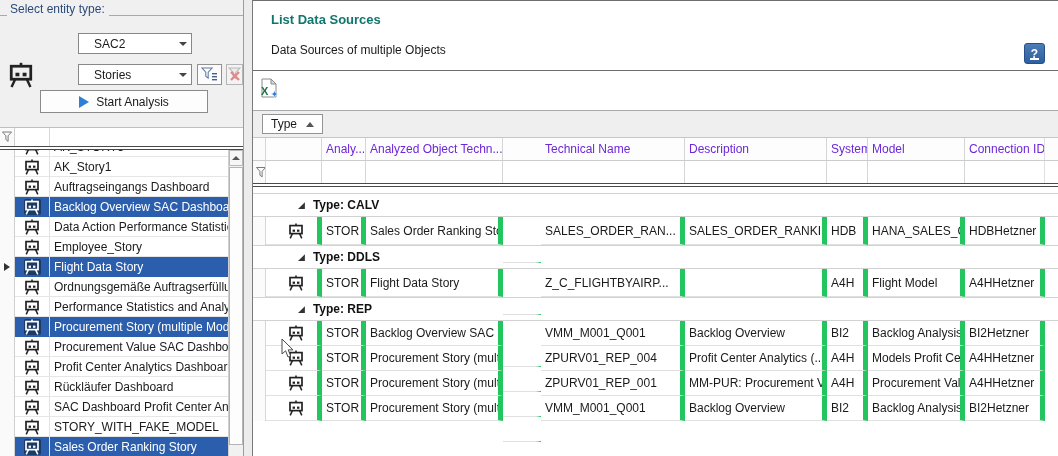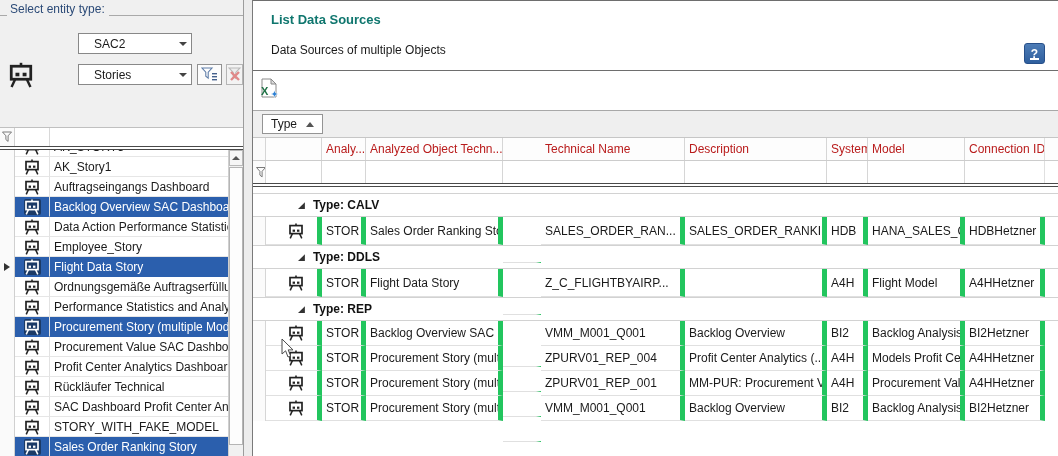--- a/index.html
+++ b/index.html
@@ -68,21 +68,21 @@
 
   
   #grid { position:absolute; left:0; top:110px; width:806px; bottom:0; background:#fff; border-top:1px solid #a8a8a8; }
   #group-panel { height:27px; background:#efefef; border-bottom:1px solid #c6c6c6; display:flex; align-items:center; padding-left:9px; }
   #group-chip { height:20px; background:#fff; border:1px solid #949494; display:flex; align-items:center; gap:9px; padding:0 8px; }
   .sort-up { width:0; height:0; border-left:4px solid transparent; border-right:4px solid transparent; border-bottom:5px solid #555; }
 
   .grid-flex { display:flex; align-items:stretch; }
   .gcell { border-right:1px solid #d6d6d6; display:flex; align-items:center; padding-left:4px; white-space:nowrap; overflow:hidden; }
   #grid-header { height:23px; border-bottom:1px solid #cccccc; background:#fdfdfd; }
-  #grid-header .gcell { color:#b91c1c; }
+  #grid-header .gcell { color:#6d28d9; }
   #grid-filter { height:22px; background:#fff; }
   #grid-filter .gcell { padding-left:3px; }
   #grid-dblline { height:4px; border-top:1px solid #4a4a4a; border-bottom:1px solid #4a4a4a; }
   #grid-spacer { height:6px; }
 
   .group-row { height:24px; display:flex; align-items:center; border-top:1px solid #d2d2d2; border-bottom:1px solid #d2d2d2; padding-left:45px; gap:8px; background:#fff; }
   .group-row .glabel { font-weight:bold; color:#111; }
   .gexp { color:#333; font-size:9px; line-height:9px; }
 
   .data-row { display:flex; align-items:stretch; background:#fff; }
@@ -141,20 +141,24 @@
         <rect x="11" y="12" width="5" height="1.4" fill="#44608c"></rect>
       </svg>
     </div>
     <div class="tool-btn" id="clear-filter-btn">
       <svg width="14" height="15">
         <path d="M1,1 h11 l-4.2,4.4 v6 l-2.6,-2 v-4 z" fill="#ededed" stroke="#b9b9b9" stroke-width="1.1"></path>
         <path d="M3,5 l8,8 M11,5 l-8,8" stroke="#e08989" stroke-width="2.4"></path>
       </svg>
     </div>
 
+    <div id="start-btn">
+      <span class="play-tri"></span>
+      <span>Start Analysis</span>
+    </div>
 
     <div id="story-list-wrap">
       <div id="list-filter-row">
         <div class="lf-ind">
           <svg width="10" height="12">
             <path d="M0.5,1 h9 l-3.4,3.8 v5.6 l-2.2,-1.8 v-3.8 z" fill="none" stroke="#7a7a7a" stroke-width="1"></path>
           </svg>
         </div>
         <div class="lf-icon"></div>
         <div class="lf-name"></div>
@@ -362,21 +366,21 @@
                 <svg width="16" height="16" viewBox="0 0 16 16">
                   <line x1="8" y1="0.5" x2="8" y2="2.6" stroke="#222222" stroke-width="1.6"></line>
                   <rect x="2" y="2.6" width="12" height="8" fill="none" stroke="#222222" stroke-width="1.7"></rect>
                   <rect x="4.6" y="6.6" width="2.4" height="2.2" fill="#222222"></rect>
                   <rect x="9" y="6.6" width="2.4" height="2.2" fill="#222222"></rect>
                   <line x1="4.4" y1="10.6" x2="2.2" y2="15.4" stroke="#222222" stroke-width="1.5"></line>
                   <line x1="11.6" y1="10.6" x2="13.8" y2="15.4" stroke="#222222" stroke-width="1.5"></line>
                 </svg>
               </span>
             </div>
-            <div class="nam">Rückläufer Technical</div>
+            <div class="nam">Rückläufer Dashboard</div>
           </div>
           <div class="story-row">
             <div class="ind"></div>
             <div class="ico">
               <span style="display: inline-flex; align-items: center; justify-content: center;">
                 <svg width="16" height="16" viewBox="0 0 16 16">
                   <line x1="8" y1="0.5" x2="8" y2="2.6" stroke="#222222" stroke-width="1.6"></line>
                   <rect x="2" y="2.6" width="12" height="8" fill="none" stroke="#222222" stroke-width="1.7"></rect>
                   <rect x="4.6" y="6.6" width="2.4" height="2.2" fill="#222222"></rect>
                   <rect x="9" y="6.6" width="2.4" height="2.2" fill="#222222"></rect>

